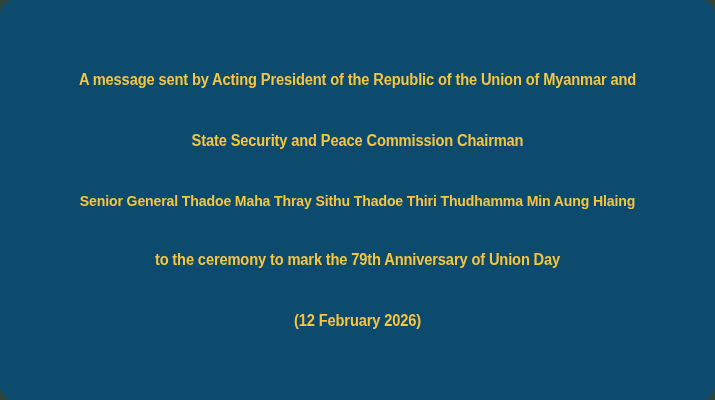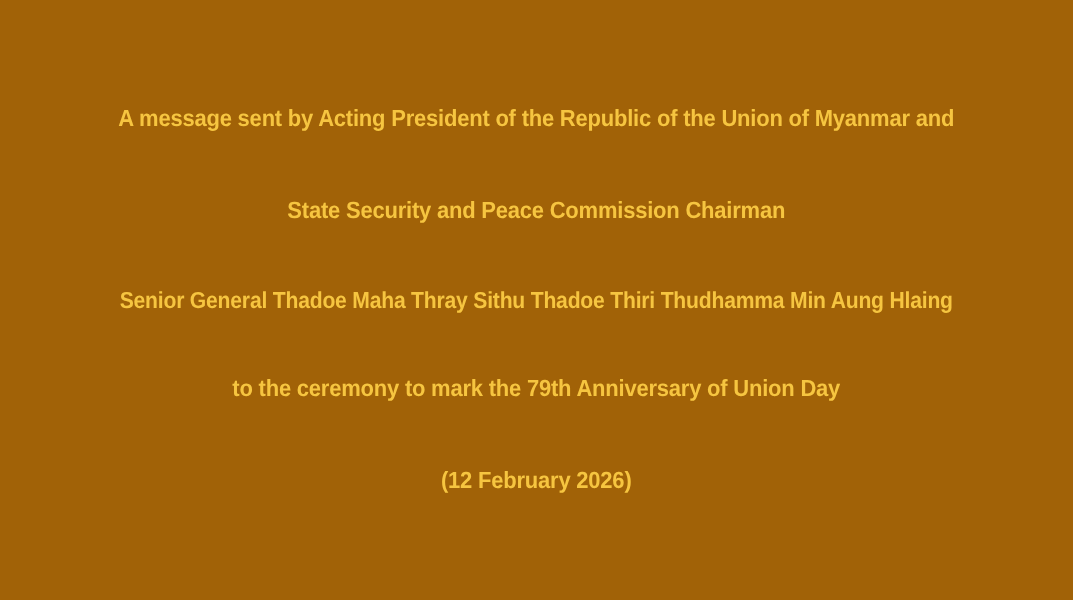--- a/index.html
+++ b/index.html
@@ -57,21 +57,21 @@
   
   .line-1 { margin-bottom: 46px; }
   .line-2 { margin-bottom: 44px; }
   .line-3 { margin-bottom: 44px; font-size: 15.4px; transform: scaleX(0.915); }
   .line-4 { margin-bottom: 45px; }
   .line-5 { margin-bottom: 0; }
 </style>
 </head>
 <body style="background: rgb(46, 68, 55);">
 
-<div class="slide" style="background: #a16207;">
+<div class="slide" style="background: #0c4a6e; border-radius: 14px;">
 
   <div class="message-block">
 
     <span class="message-line line-1" style="color: rgb(246, 197, 64);">A message sent by Acting President of the Republic of the Union of Myanmar and</span>
 
     <span class="message-line line-2" style="color: rgb(246, 197, 64);">State Security and Peace Commission Chairman</span>
 
     <span class="message-line line-3" style="color: rgb(246, 197, 64);">Senior General Thadoe Maha Thray Sithu Thadoe Thiri Thudhamma Min Aung Hlaing</span>
 
     <span class="message-line line-4" style="color: rgb(246, 197, 64);">to the ceremony to mark the 79th Anniversary of Union Day</span>

